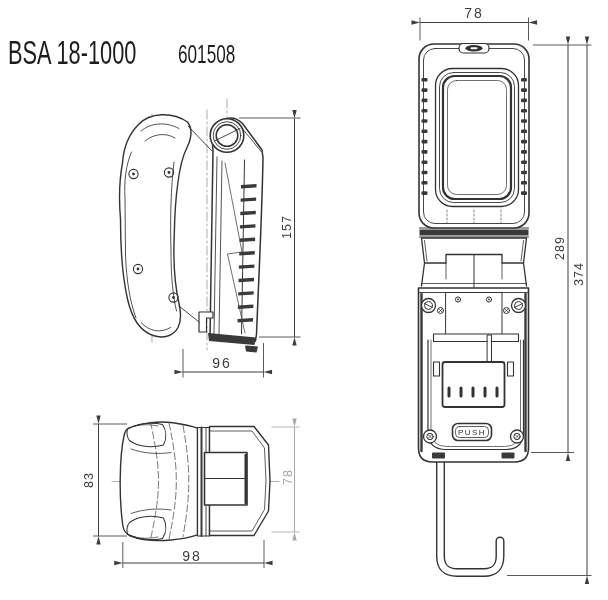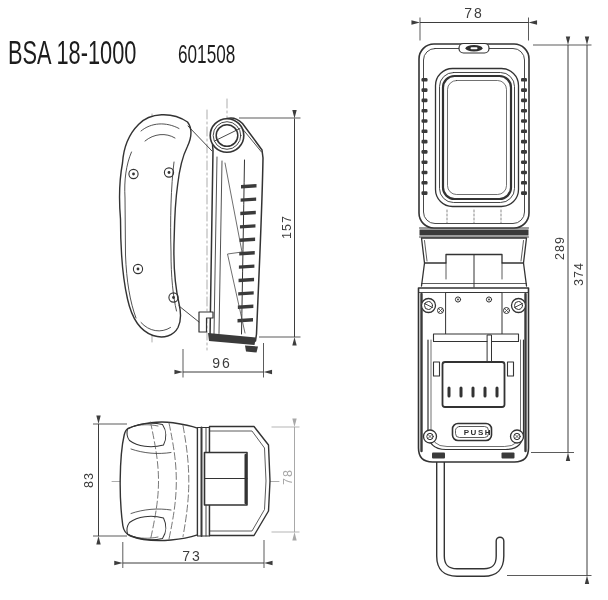--- a/index.html
+++ b/index.html
@@ -20,22 +20,22 @@
   }
   .dim {
     position:absolute; width:40px; height:14px; line-height:14px;
     font-size:14px; letter-spacing:2px; color:#3d3d3d; text-align:center;
     white-space:nowrap;
   }
   .dim.v { font-size:12.5px; letter-spacing:1px; transform:rotate(-90deg); }
   .dim.gray { color:#a8a8a8; }
   .push-label {
     position:absolute; left:452px; top:425px; width:40px; height:15px;
-    font-size:8px; font-weight:700; letter-spacing:1.5px; color:#2f2f2f;
-    text-align:right; line-height:15px;
+    font-size:8px; font-weight:400; letter-spacing:1.5px; color:#2f2f2f;
+    text-align:center; line-height:15px;
   }
 </style>
 </head>
 <body>
 
 <div class="stage">
 
   <svg width="608" height="600" viewBox="0 0 608 600">
     <defs>
       <marker id="arr" viewBox="0 0 10 6" refX="0.5" refY="3" markerWidth="9.5" markerHeight="5.7" orient="auto-start-reverse">
@@ -258,17 +258,17 @@
 
   <div class="model">BSA 18-1000</div>
   <div class="article">601508</div>
 
   <div class="dim" style="left:454px; top:6px;">78</div>
   <div class="dim v" style="left:540px; top:241px;">289</div>
   <div class="dim v" style="left:559px; top:267px;">374</div>
   <div class="dim v" style="left:267px; top:220px;">157</div>
   <div class="dim" style="left:202px; top:356px;">96</div>
   <div class="dim v" style="left:69px; top:473px;">83</div>
-  <div class="dim" style="left:172px; top:549px;">73</div>
+  <div class="dim" style="left:172px; top:549px;">98</div>
   <div class="dim v gray" style="left:268px; top:470px;">78</div>
 
   <div class="push-label">PUSH</div>
 </div>
 
 </body></html>

